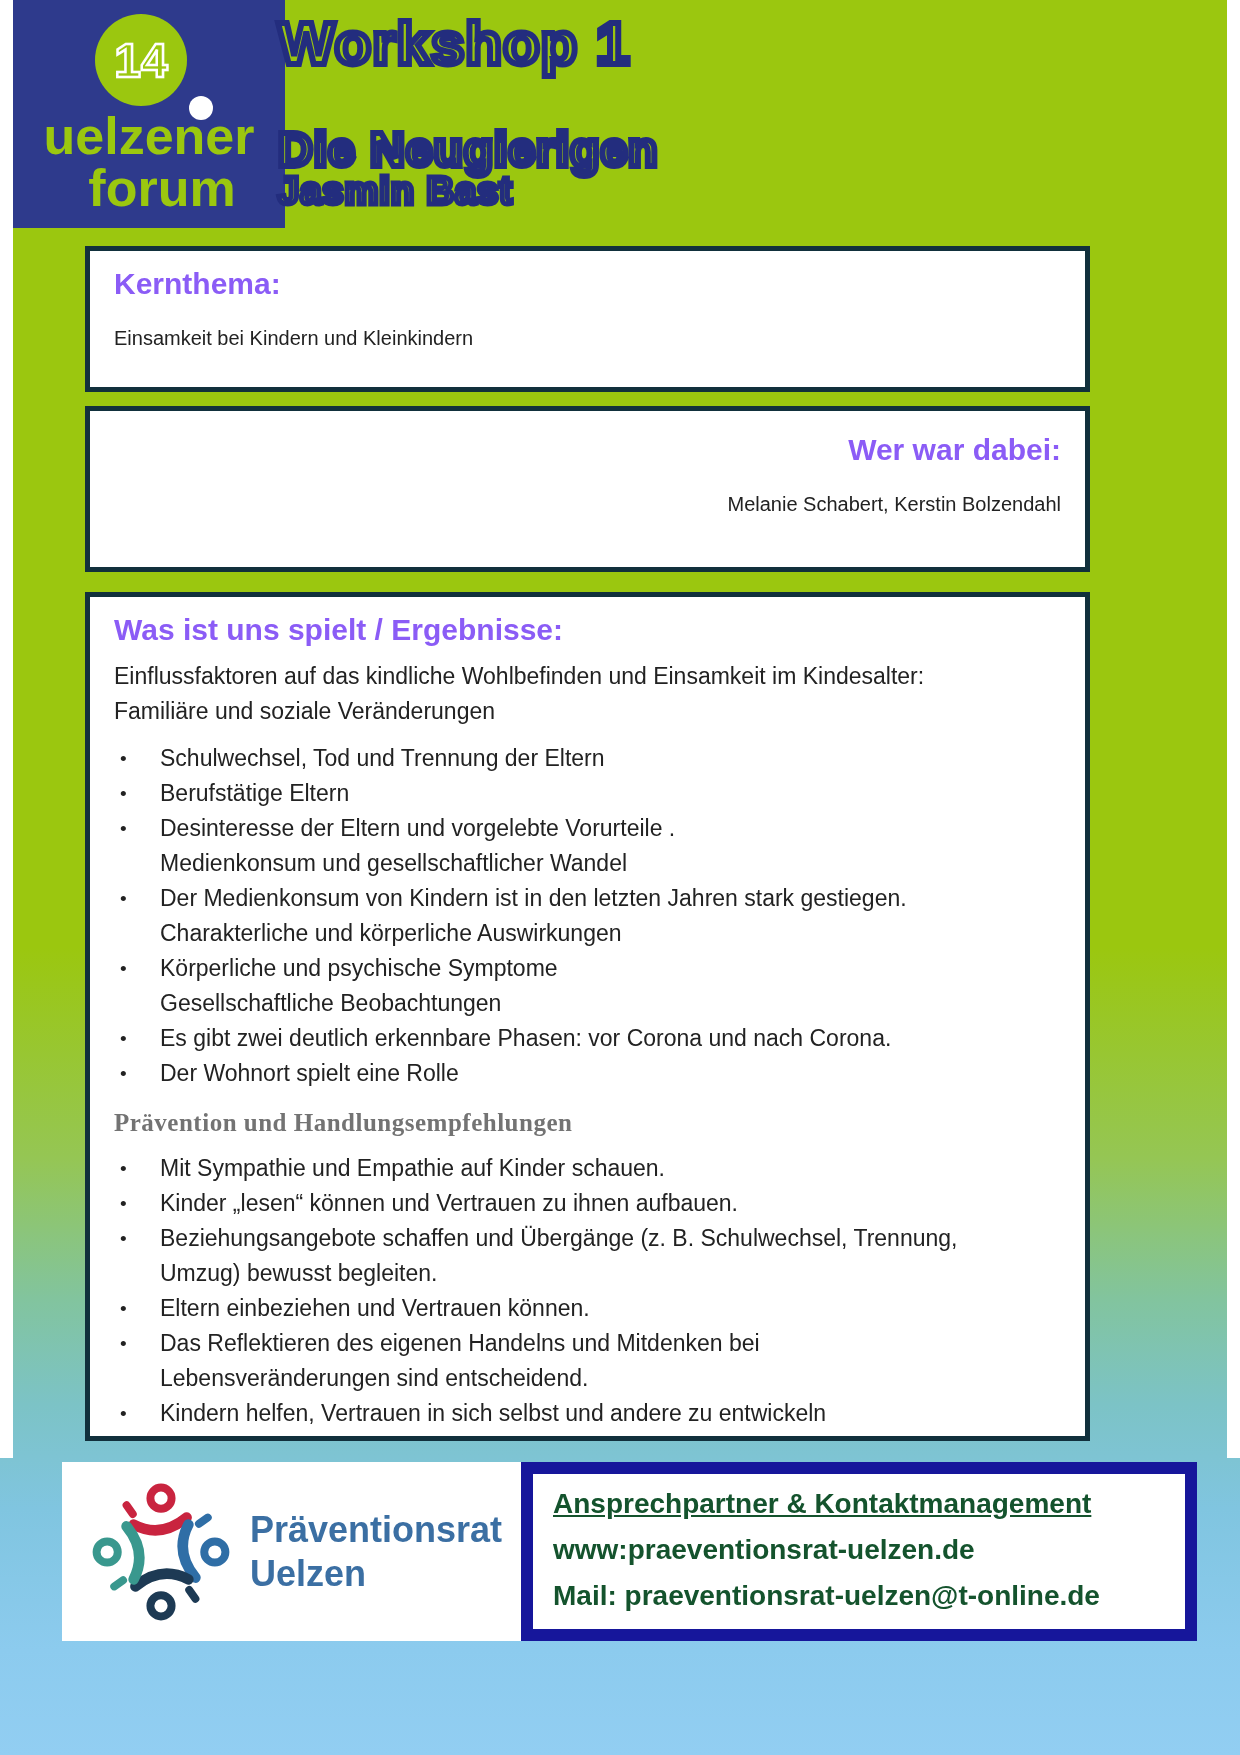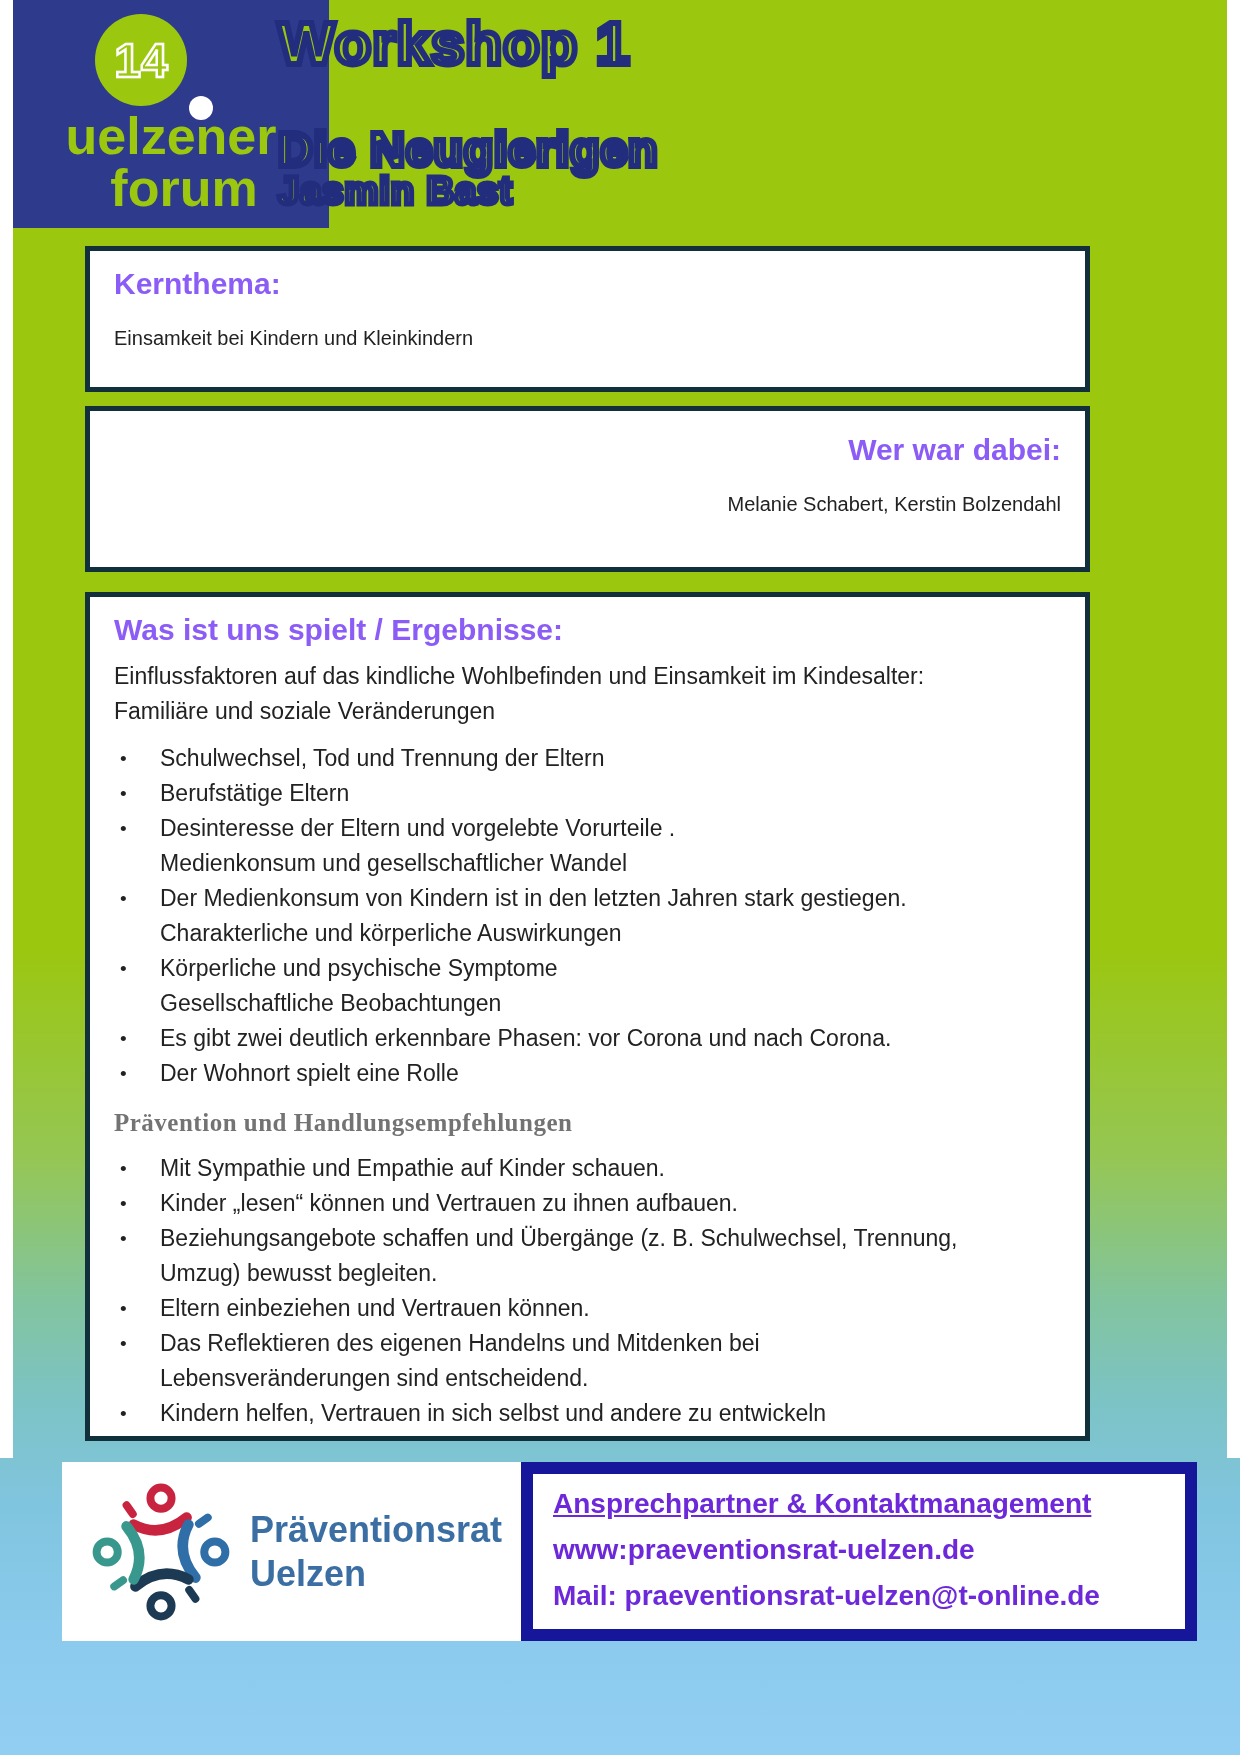--- a/index.html
+++ b/index.html
@@ -4,21 +4,21 @@
 <style>
   html,body{margin:0;padding:0;}
   body{width:1240px;height:1755px;font-family:"Liberation Sans",sans-serif;}
   #page{position:relative;width:1240px;height:1755px;overflow:hidden;
     background:linear-gradient(180deg,#9bc70f 0%,#9bc70f 54%,#95c654 66%,#82c49e 74%,#7cc3c6 80%,#80c5e0 86%,#8ccbee 94%,#92cef2 100%);}
   .edge-strip{position:absolute;top:0;width:13px;height:1458px;background:#ffffff;}
   .edge-strip.left{left:0;}
   .edge-strip.right{right:0;}
 
   
-  .logo-square{position:absolute;left:13px;top:0;width:316px;height:228px;background:#2e3a8c;}
+  .logo-square{position:absolute;left:13px;top:0;width:272px;height:228px;background:#2e3a8c;}
   .logo-circle{position:absolute;left:82px;top:14px;width:92px;height:92px;border-radius:50%;
     background:#9bc70f;display:flex;align-items:center;justify-content:center;
     font-size:48px;font-weight:bold;color:#ffffff;}
   .logo-dot{position:absolute;left:176px;top:96px;width:24px;height:24px;border-radius:50%;background:#ffffff;}
   .logo-word{position:absolute;left:0;right:0;text-align:center;font-weight:bold;color:#9bc70f;
     font-size:52px;line-height:1;letter-spacing:0;}
   .logo-word.w1{top:110px;}
   .logo-word.w2{top:162px;padding-left:26px;}
   @supports (-webkit-text-stroke:2px #fff){
     .logo-circle span{color:transparent;-webkit-text-stroke:2.5px #ffffff;}
@@ -48,21 +48,21 @@
   .bullet-marker{flex:none;width:46px;padding-left:6px;box-sizing:border-box;font-size:19px;}
   .serif-head{margin:18px 0 0;font-family:"Liberation Serif",serif;font-size:25px;font-weight:bold;
     color:#737373;letter-spacing:0.5px;}
 
   
   .plogo-box{position:absolute;left:62px;top:1462px;width:459px;height:179px;background:#ffffff;
     display:flex;align-items:center;}
   .plogo-mark{margin-left:24px;flex:none;}
   .plogo-text{margin-left:14px;font-weight:bold;color:#3b6fa3;font-size:36px;line-height:1.2;}
   .contact-box{position:absolute;left:521px;top:1462px;width:676px;height:179px;box-sizing:border-box;
-    background:#ffffff;border:12px solid #16169b;padding:10px 20px;color:#6d28d9;
+    background:#ffffff;border:12px solid #16169b;padding:10px 20px;color:#14532d;
     font-weight:bold;font-size:28px;line-height:1;}
   .c-head{text-decoration:underline;margin-top:6px;}
   .c-line{margin-top:18px;}
 </style>
 </head>
 <body>
 
 <div id="page">
 
   <div class="edge-strip left"></div>

